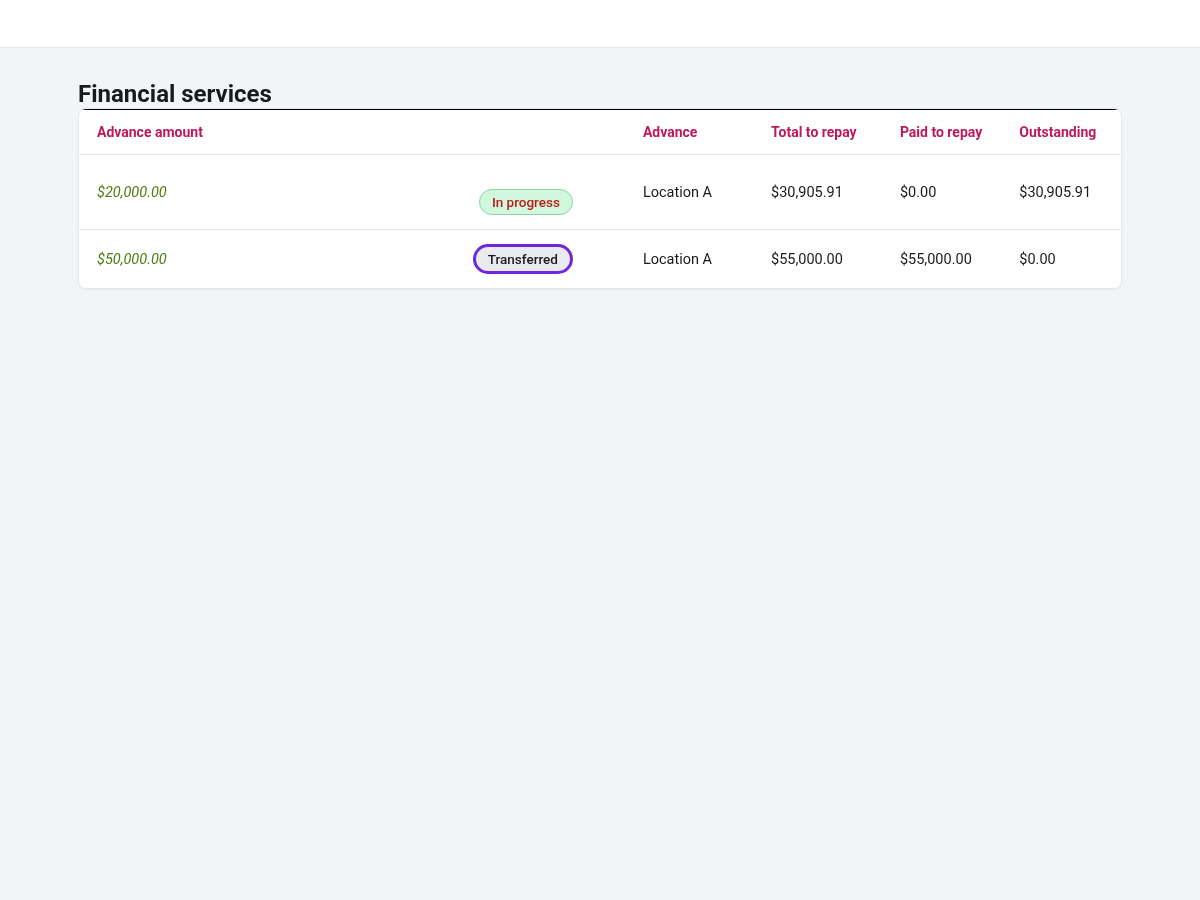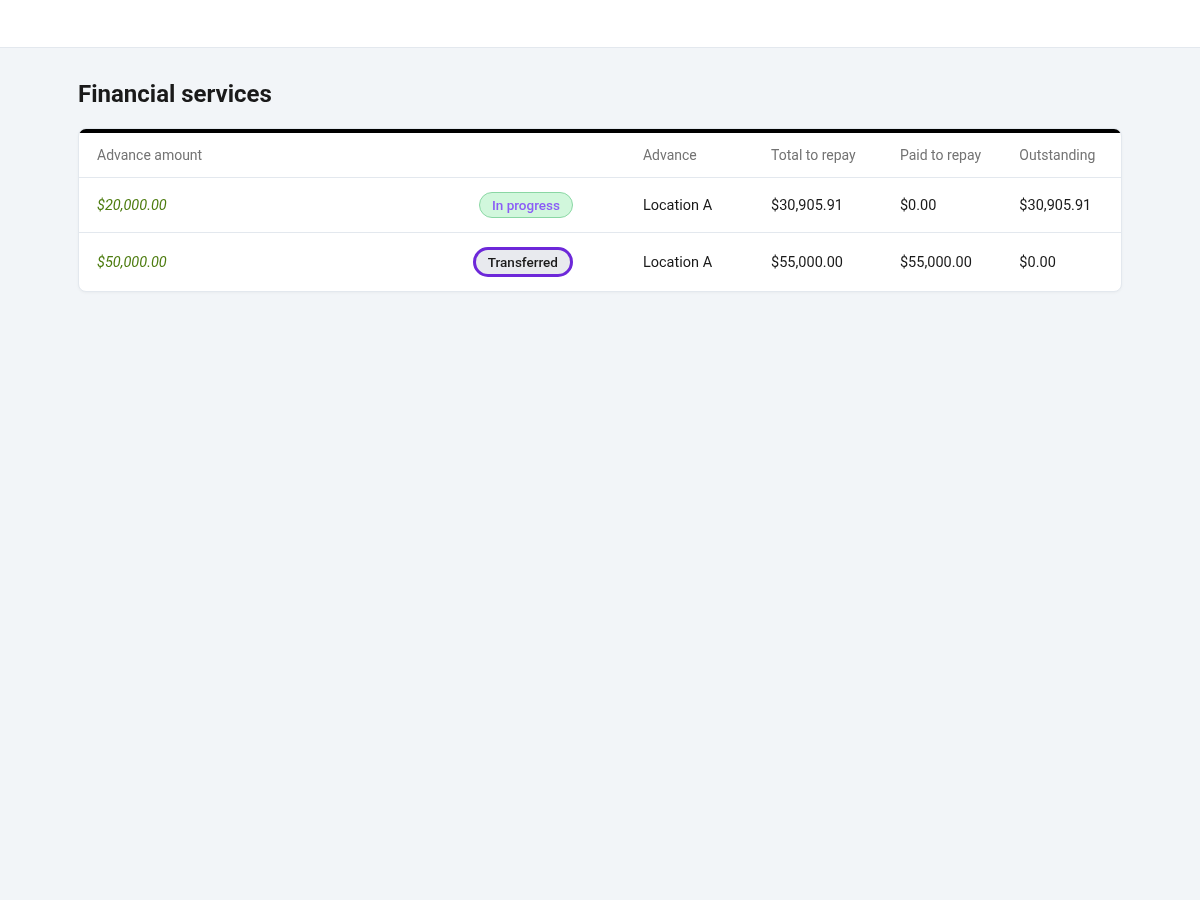--- a/index.html
+++ b/index.html
@@ -10,21 +10,20 @@
     background: #fff;
     border-bottom: 1px solid #e3e8ee;
   }
   .content {
     padding: 32px 78px;
   }
   .page-title {
     font-size: 24px;
     font-weight: 700;
     color: #1a1a1a;
-    margin-bottom: 20px;
   }
   .tabs {
     display: flex;
     gap: 24px;
     border-bottom: 1px solid #e3e8ee;
     margin-bottom: 24px;
   }
   .tab {
     font-size: 15px;
     color: #1a1a1a;
@@ -57,24 +56,24 @@
     letter-spacing: 0.6px;
     color: #3c4257;
   }
   table {
     width: 100%;
     border-collapse: collapse;
   }
   thead th {
     text-align: left;
     font-size: 14px;
-    font-weight: 400;
-    color: #737373;
+    font-weight: 700;
+    color: #be185d;
     padding: 14px 18px;
-    border-top: 4px solid #000000;
+    border-top: 1px solid #000000;
     border-bottom: 1px solid #e3e8ee;
   }
   tbody td {
     font-size: 14.5px;
     color: #1a1a1a;
     padding: 14px 18px;
     border-bottom: 1px solid #e3e8ee;
     vertical-align: middle;
   }
   tbody tr:last-child td { border-bottom: none; }
@@ -94,21 +93,22 @@
     display: inline-block;
     padding: 3px 12px;
     border-radius: 999px;
     font-size: 13.5px;
     font-weight: 500;
     line-height: 18px;
   }
   .badge-green {
     background: #d1f7dc;
     border: 1px solid #8ad7a4;
-    color: #8b5cf6;
+    color: #b91c1c;
+    margin-top: 20px;
   }
   .badge-gray {
     background: #e8eaee;
     border: 3px solid #6d28d9;
     color: #1a1a1a;
   }
   td.status-cell { text-align: right; padding-right: 52px; }
 </style>
 </head>
 <body>

